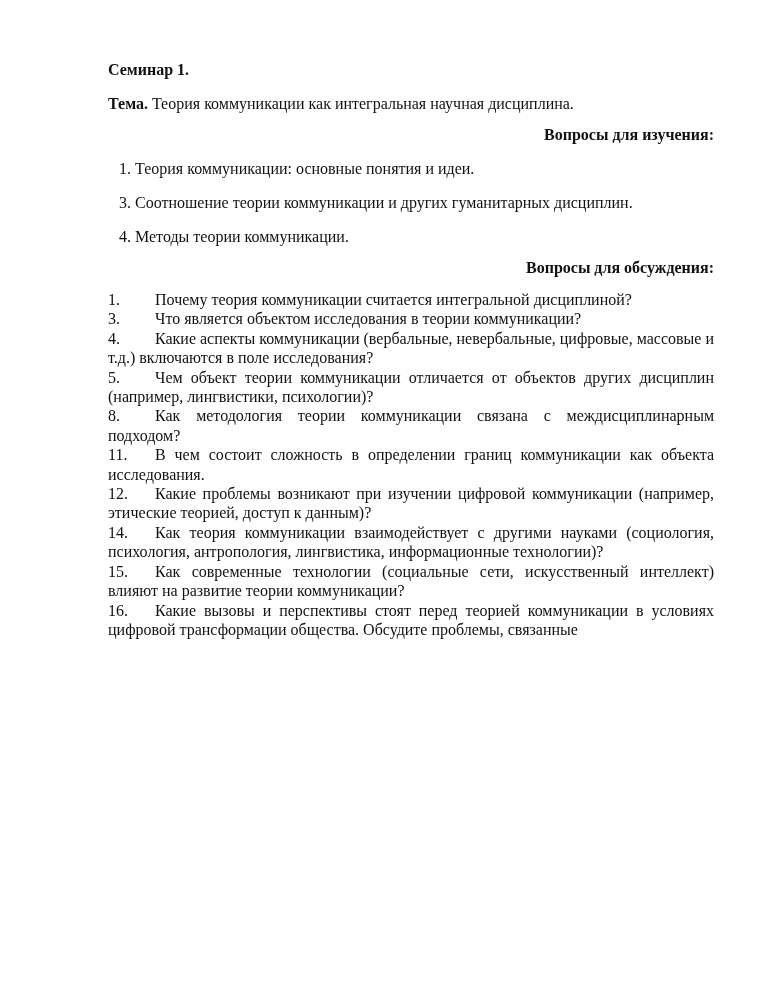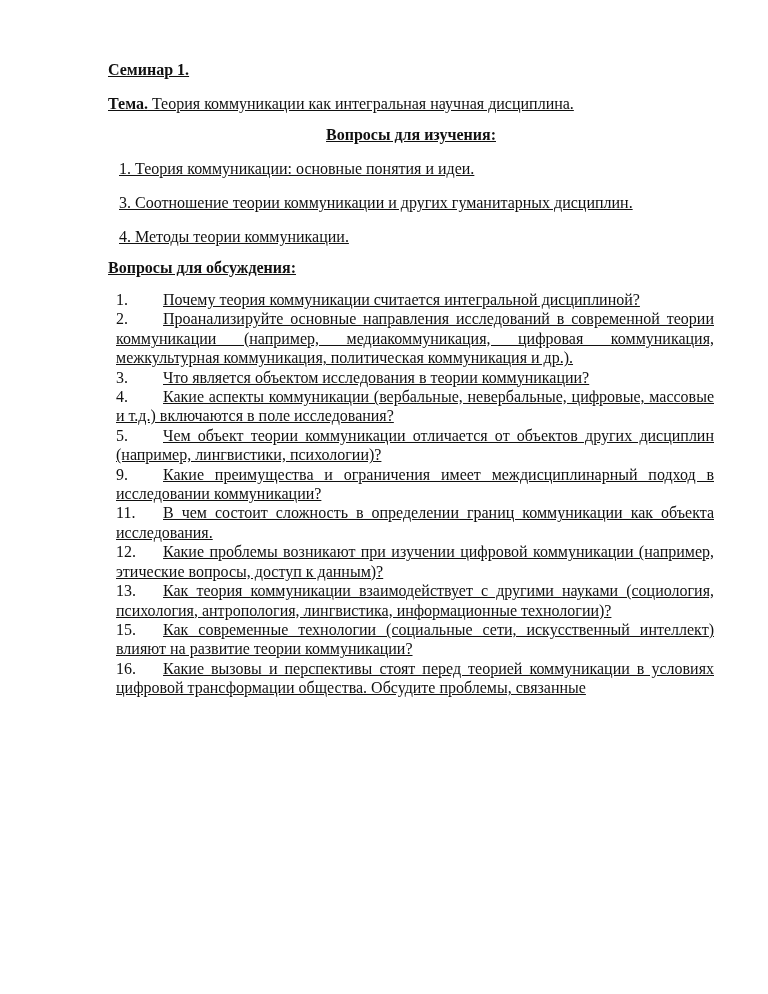--- a/index.html
+++ b/index.html
@@ -14,52 +14,51 @@
       position: relative;
       font-family: "Liberation Serif", "DejaVu Serif", serif;
       color: #111111;
       font-size: 16px;
     }
     .page {
       position: absolute;
       left: 108px;
       top: 60px;
       width: 606px;
-      text-decoration: underline;
     }
     .title {
       font-weight: bold;
       margin: 0;
       line-height: 20px;
       height: 20px;
     }
     .topic {
       margin: 14px 0 5px 0;
       line-height: 20px;
     }
     .topic b { font-weight: bold; }
     .section-heading {
-      text-align: center;
+      text-align: right;
       font-weight: bold;
       margin: 11px 0 0 0;
       line-height: 20px;
     }
     .study-list { margin: 11px; padding: 0; list-style: none; }
     .study-list li {
       margin: 14px 0 0 0;
       line-height: 20px;
     }
     .discuss-heading {
-      text-align: left;
+      text-align: right;
       font-weight: bold;
       margin: 11px 0 0 0;
       line-height: 20px;
     }
     .discuss-list {
-      margin: 12px 0 0 8px;
+      margin: 12px 0 0 0;
       padding: 0;
       list-style: none;
     }
     .discuss-list li {
       line-height: 19.4px;
       text-align: justify;
       margin: 0;
     }
     .num {
       display: inline-block;
@@ -76,24 +75,23 @@
   <p class="section-heading">Вопросы для изучения:</p>
   <ul class="study-list">
     <li>1. Теория коммуникации: основные понятия и идеи.</li>
     <li>3. Соотношение теории коммуникации и других гуманитарных дисциплин.</li>
     <li>4. Методы теории коммуникации.</li>
   </ul>
 
   <p class="discuss-heading">Вопросы для обсуждения:</p>
   <ol class="discuss-list">
     <li><span class="num">1.</span><span>Почему теория коммуникации считается интегральной дисциплиной?</span></li>
-    <li><span class="num">2.</span><span>Проанализируйте основные направления исследований в современной теории коммуникации (например, медиакоммуникация, цифровая коммуникация, межкультурная коммуникация, политическая коммуникация и др.).</span></li>
     <li><span class="num">3.</span><span>Что является объектом исследования в теории коммуникации?</span></li>
     <li><span class="num">4.</span><span>Какие аспекты коммуникации (вербальные, невербальные, цифровые, массовые и т.д.) включаются в поле исследования?</span></li>
     <li><span class="num">5.</span><span>Чем объект теории коммуникации отличается от объектов других дисциплин (например, лингвистики, психологии)?</span></li>
-    <li><span class="num">9.</span><span>Какие преимущества и ограничения имеет междисциплинарный подход в исследовании коммуникации?</span></li>
+    <li><span class="num">8.</span><span>Как методология теории коммуникации связана с междисциплинарным подходом?</span></li>
     <li><span class="num">11.</span><span>В чем состоит сложность в определении границ коммуникации как объекта исследования.</span></li>
-    <li><span class="num">12.</span><span>Какие проблемы возникают при изучении цифровой коммуникации (например, этические вопросы, доступ к данным)?</span></li>
-    <li><span class="num">13.</span><span>Как теория коммуникации взаимодействует с другими науками (социология, психология, антропология, лингвистика, информационные технологии)?</span></li>
+    <li><span class="num">12.</span><span>Какие проблемы возникают при изучении цифровой коммуникации (например, этические теорией, доступ к данным)?</span></li>
+    <li><span class="num">14.</span><span>Как теория коммуникации взаимодействует с другими науками (социология, психология, антропология, лингвистика, информационные технологии)?</span></li>
     <li><span class="num">15.</span><span>Как современные технологии (социальные сети, искусственный интеллект) влияют на развитие теории коммуникации?</span></li>
     <li><span class="num">16.</span><span>Какие вызовы и перспективы стоят перед теорией коммуникации в условиях цифровой трансформации общества. Обсудите проблемы, связанные</span></li>
   </ol>
 </div>
 
 </body></html>

